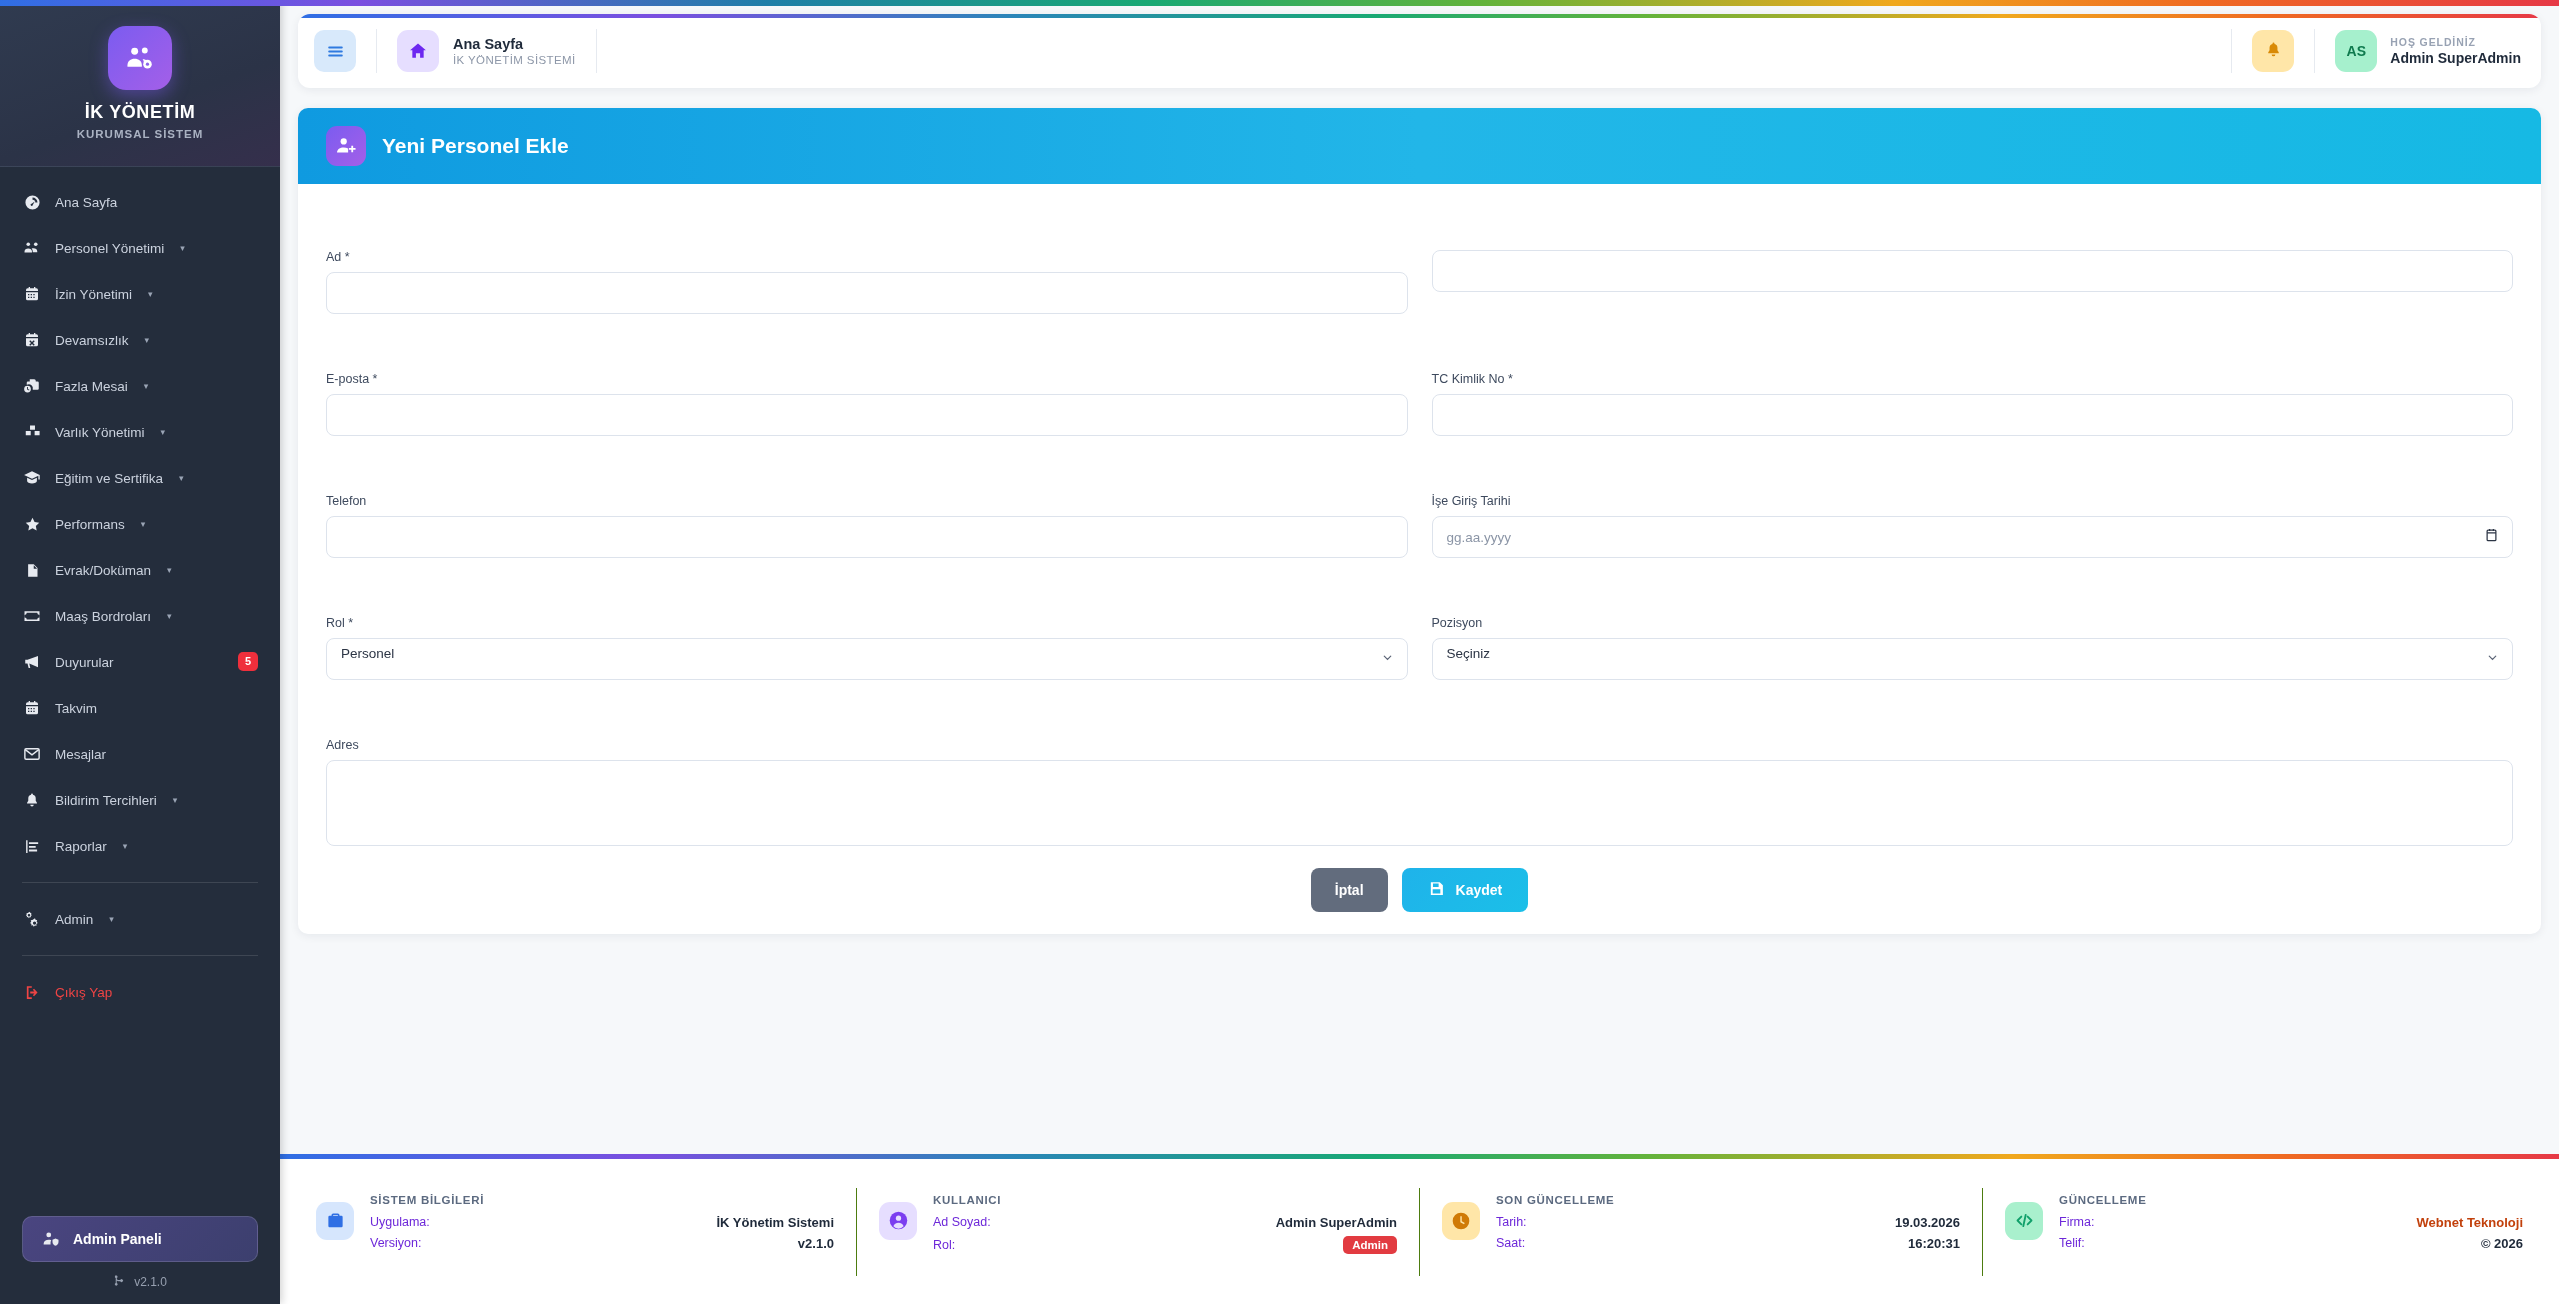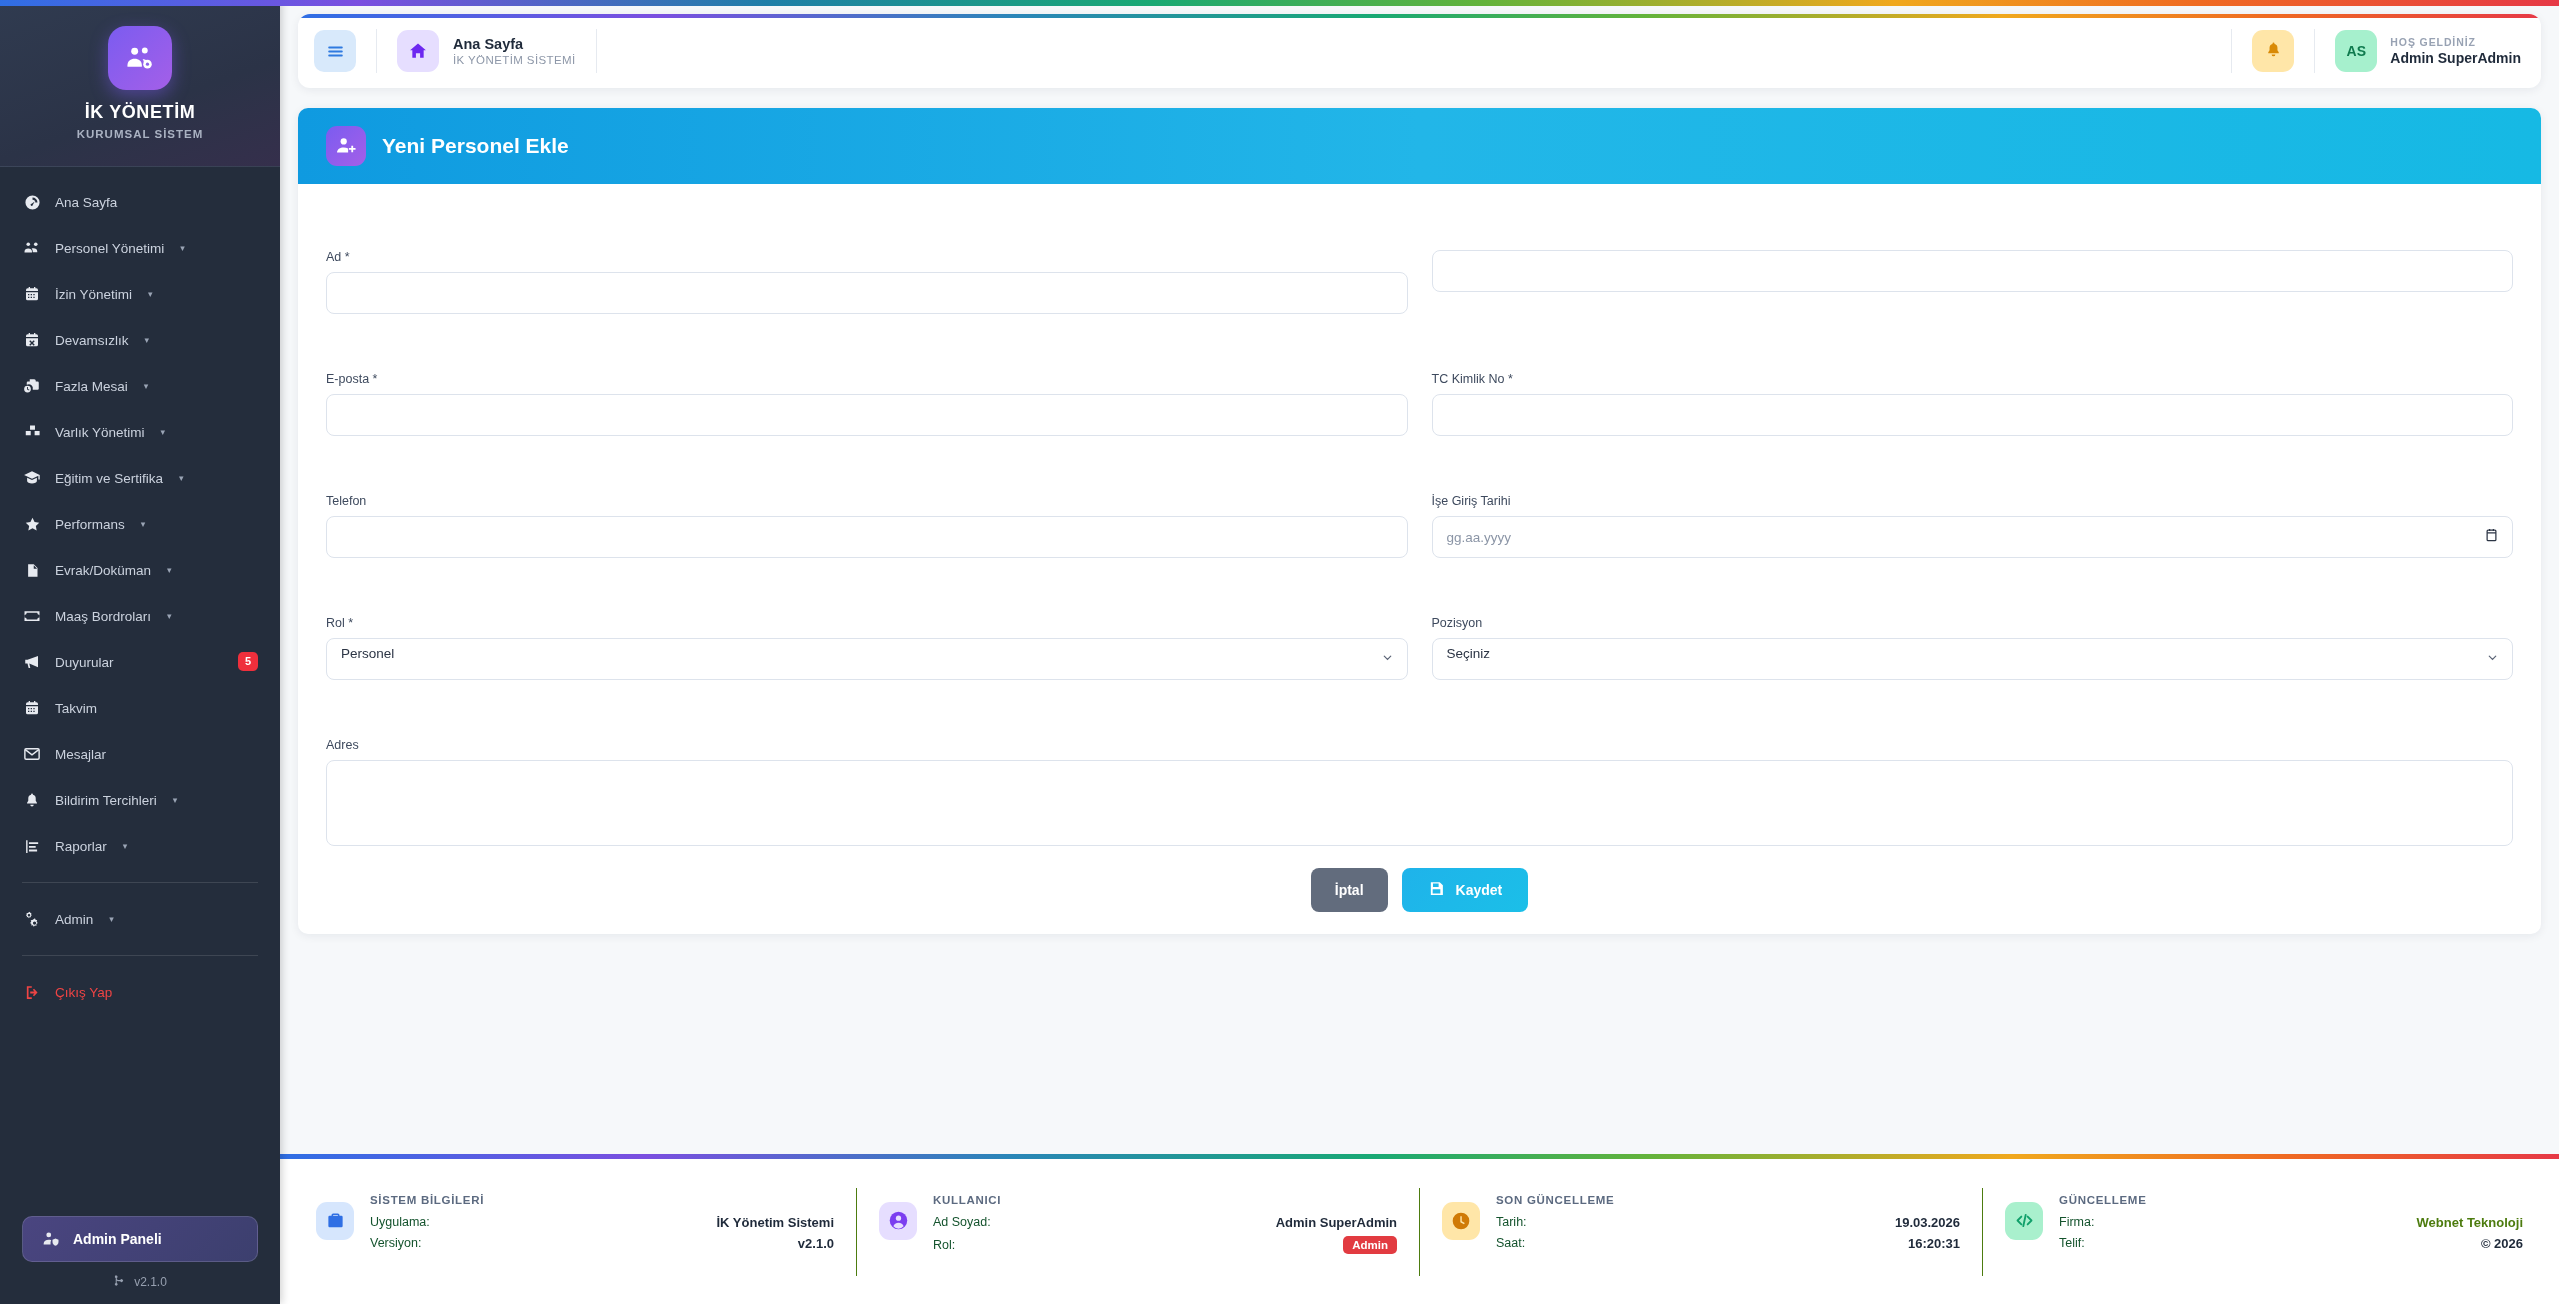--- a/index.html
+++ b/index.html
@@ -184,23 +184,23 @@
     border-right: 1px solid #4d7c0f; min-height: 88px;
   }
   .fcol:last-child { border-right:none; }
   .fico {
     width: 38px; height: 38px; border-radius: 11px; flex: 0 0 38px;
     display:flex; align-items:center; justify-content:center; margin-top: 14px;
   }
   .fbody { flex:1 1 auto; padding-top: 6px; }
   .fhead { font-size: 11.5px; font-weight:700; letter-spacing:.7px; color:#5c6a80; margin-bottom: 9px; }
   .frow { display:flex; justify-content:space-between; align-items:center; margin-bottom: 6px; }
-  .fkey { font-size:12.5px; color:#14532d;text-align:right; }
+  .fkey { font-size:12.5px; color:#6d28d9;text-align:right; }
   .fval { font-size:13px; font-weight:700; color:#1f2a3a; }
-  .fval.green { color:#4d7c0f; }
+  .fval.green { color:#c2410c; }
   .pill-admin {
     background:#e23b41; color:#fff; font-size:11.5px; font-weight:700;
     border-radius:5px; padding: 3px 9px;
   }
 </style>
 </head>
 <body>
 
 <div class="page">
 

